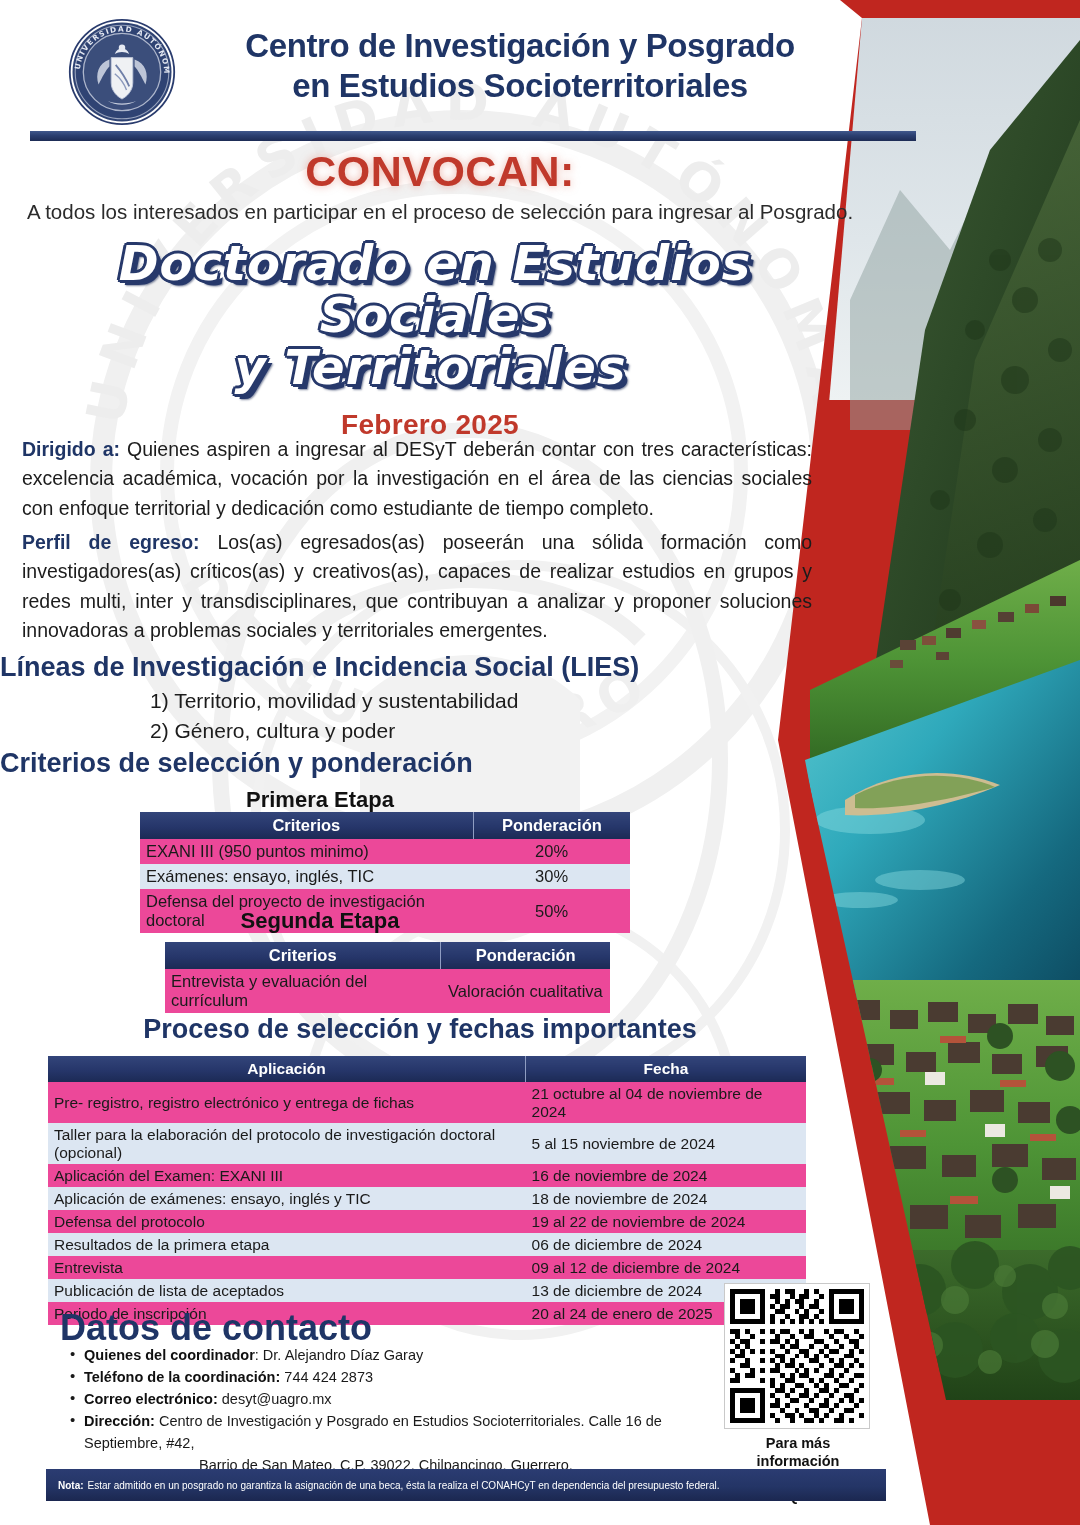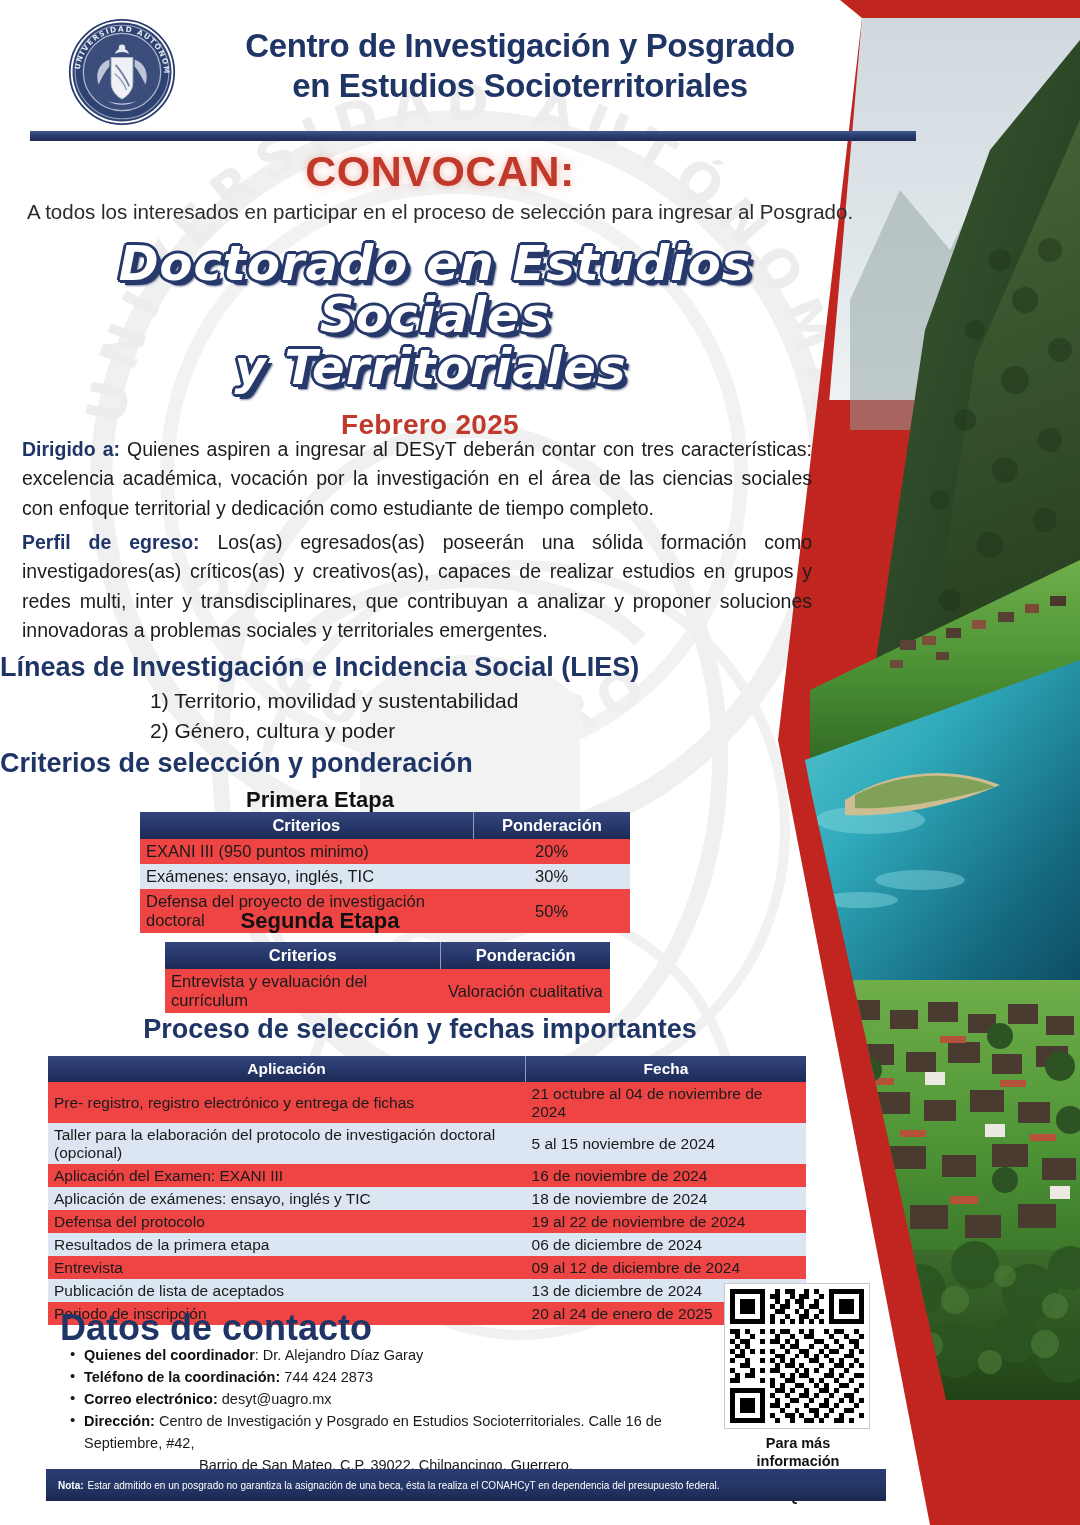--- a/index.html
+++ b/index.html
@@ -199,21 +199,21 @@
     background:linear-gradient(to bottom,#33457a 0%,#26366a 55%,#1c2a55 100%);
     color:#ffffff;
     font-weight:bold;
     padding:4px 6px;
     font-size:16.5px;
     border-right:1px solid #8f9dc2;
   }
   table.tbl th:last-child{ border-right:none; }
   table.tbl td{
     padding:3px 6px;
-    background:#ef4444;
+    background:#ec4899;
   }
   table.tbl tr.alt td{ background:#dce6f2; }
   .c-center{ text-align:center; }
 
   #tblEtapa1{ left:140px; top:812px; width:490px; }
   #tblEtapa2{ left:165px; top:942px; width:445px; }
 
   
   #procHead{
     position:absolute;

